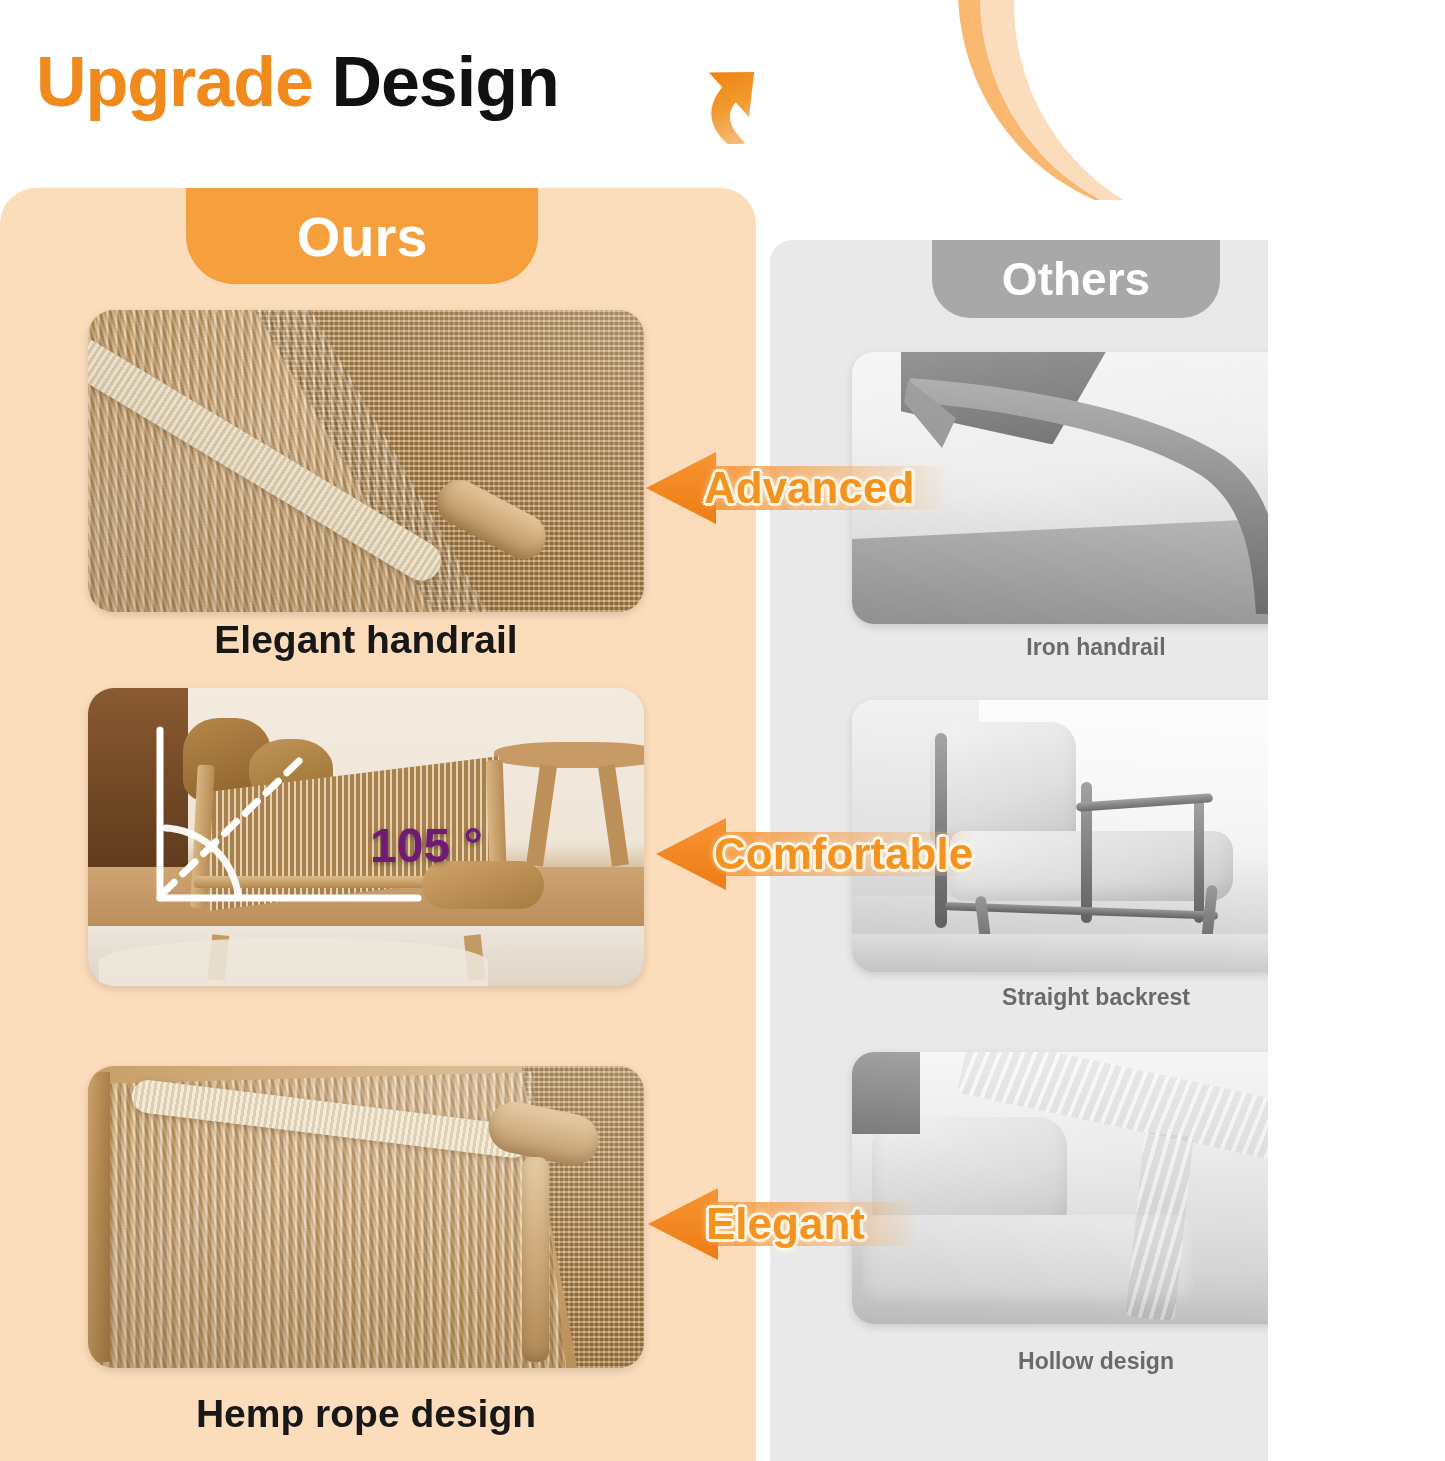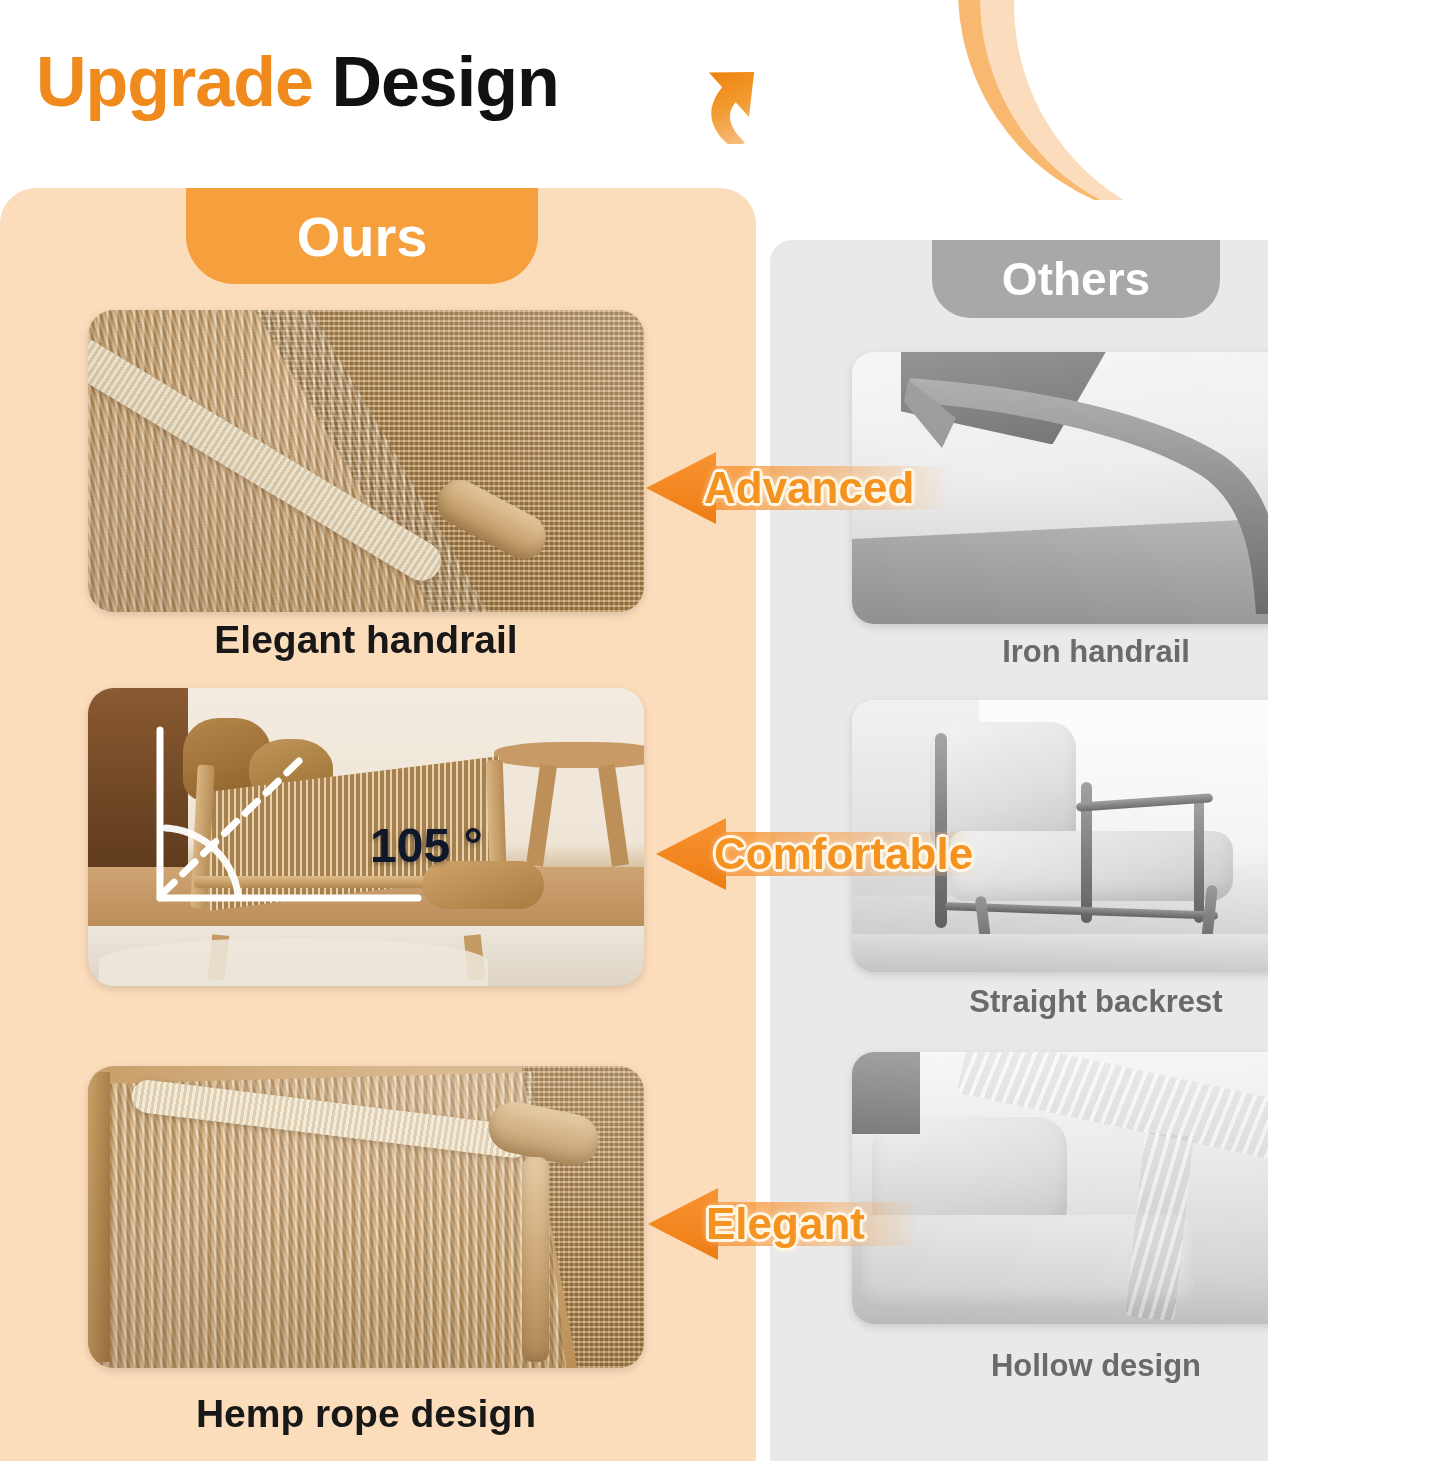--- a/index.html
+++ b/index.html
@@ -88,21 +88,21 @@
   }
   .photo-others { border-radius: 22px; }
 
   .caption {
     position: absolute;
     text-align: center;
     white-space: nowrap;
     font-weight: bold;
   }
   .cap-ours   { color: #181818; font-size: 39px; }
-  .cap-others { color: #6A6A6A; font-size: 31px; font-weight: 600; }
+  .cap-others { color: #6A6A6A; font-size: 23px; font-weight: 600; }
 
   
   .callout { position: absolute; height: 72px; display: flex; align-items: center; }
   .callout .head {
     width: 70px; height: 72px; flex: none;
     background: linear-gradient(180deg,#F79433 0%,#EE7C12 100%);
     clip-path: polygon(0% 50%, 100% 0%, 100% 100%);
   }
   .callout .tail {
     height: 44px; flex: 1 1 auto; position: relative;
@@ -174,21 +174,21 @@
   .gray-plank {
     position: absolute;
     background: linear-gradient(100deg,#E3E3E3 0%,#CCCCCC 45%,#B2B2B2 100%);
     background-image: repeating-linear-gradient(100deg, rgba(255,255,255,.35) 0 4px, rgba(120,120,120,.12) 4px 11px);
   }
 
   
   .ann { position: absolute; pointer-events: none; }
   .ann-num {
     position: absolute;
-    color: #0f172a; font-size: 48px; font-weight: bold;
+    color: #701a75; font-size: 48px; font-weight: bold;
     text-shadow: 0 2px 5px rgba(0,0,0,.35);
   }
 </style>
 </head>
 <body>
 
 <div id="stage">
 
   <div class="swoosh-wrap">
     <div class="swoosh-a"></div>

